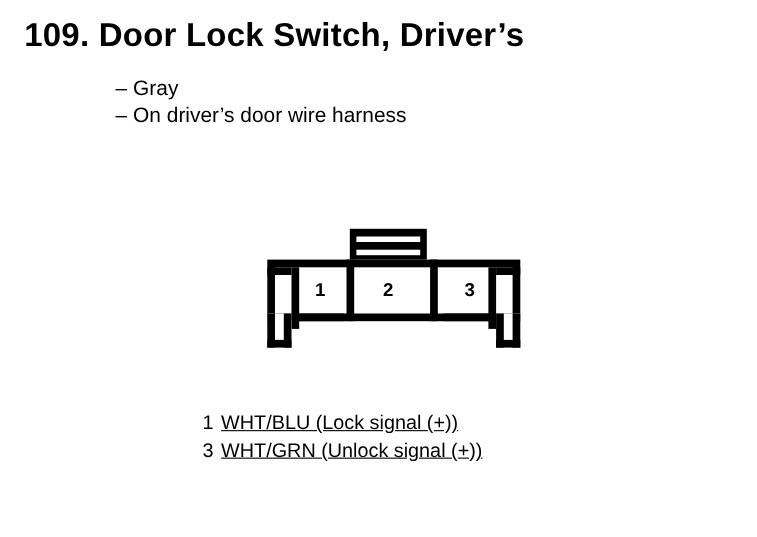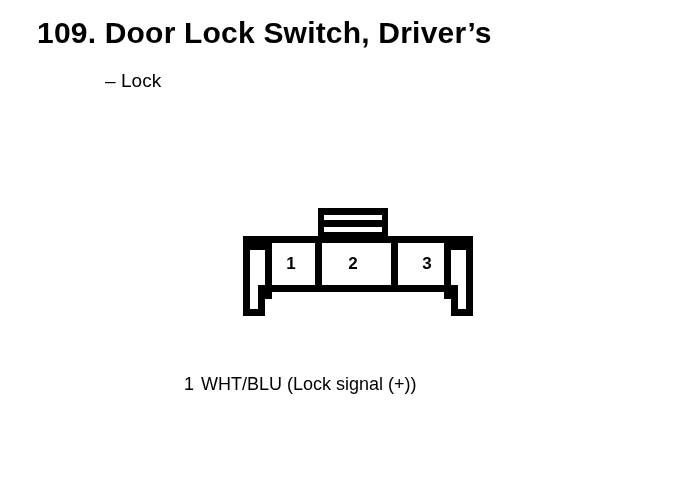--- a/index.html
+++ b/index.html
@@ -12,21 +12,21 @@
     height: 488px;
     position: relative;
     overflow: hidden;
     font-family: "Liberation Sans", sans-serif;
     color: #000000;
   }
 
   
   .page-title {
     position: absolute;
-    left: 37px;
+    left: 22px;
     top: 18px;
     font-size: 30px;
     font-weight: bold;
     letter-spacing: 0.2px;
     white-space: nowrap;
     line-height: 1;
   }
 
   
   .spec-list {
@@ -157,34 +157,38 @@
   
   .pin-legend {
     position: absolute;
     left: 184px;
     top: 372px;
     font-size: 18px;
     line-height: 25px;
   }
   .legend-row {
     white-space: nowrap;
+    text-decoration: underline;
   }
   .legend-num {
     display: inline-block;
     width: 17px;
   }
 </style>
 </head>
 <body>
 
 <div class="page-title">109. Door Lock Switch, Driver’s</div>
 
 <div class="spec-list">
   <div class="spec-item">
-    <span class="spec-dash">–</span><span>Lock</span>
+    <span class="spec-dash">–</span><span>Gray</span>
+  </div>
+  <div class="spec-item">
+    <span class="spec-dash">–</span><span>On driver’s door wire harness</span>
   </div>
 </div>
 
 <div class="connector">
 
   <div class="latch">
     <div class="latch-slot latch-slot-1"></div>
     <div class="latch-slot latch-slot-2"></div>
   </div>
 
@@ -207,13 +211,16 @@
 
   <div class="pin-num pin-num-1">1</div>
   <div class="pin-num pin-num-2">2</div>
   <div class="pin-num pin-num-3">3</div>
 </div>
 
 <div class="pin-legend">
   <div class="legend-row">
     <span class="legend-num">1</span><span>WHT/BLU (Lock signal (+))</span>
   </div>
+  <div class="legend-row">
+    <span class="legend-num">3</span><span>WHT/GRN (Unlock signal (+))</span>
+  </div>
 </div>
 
 </body></html>

